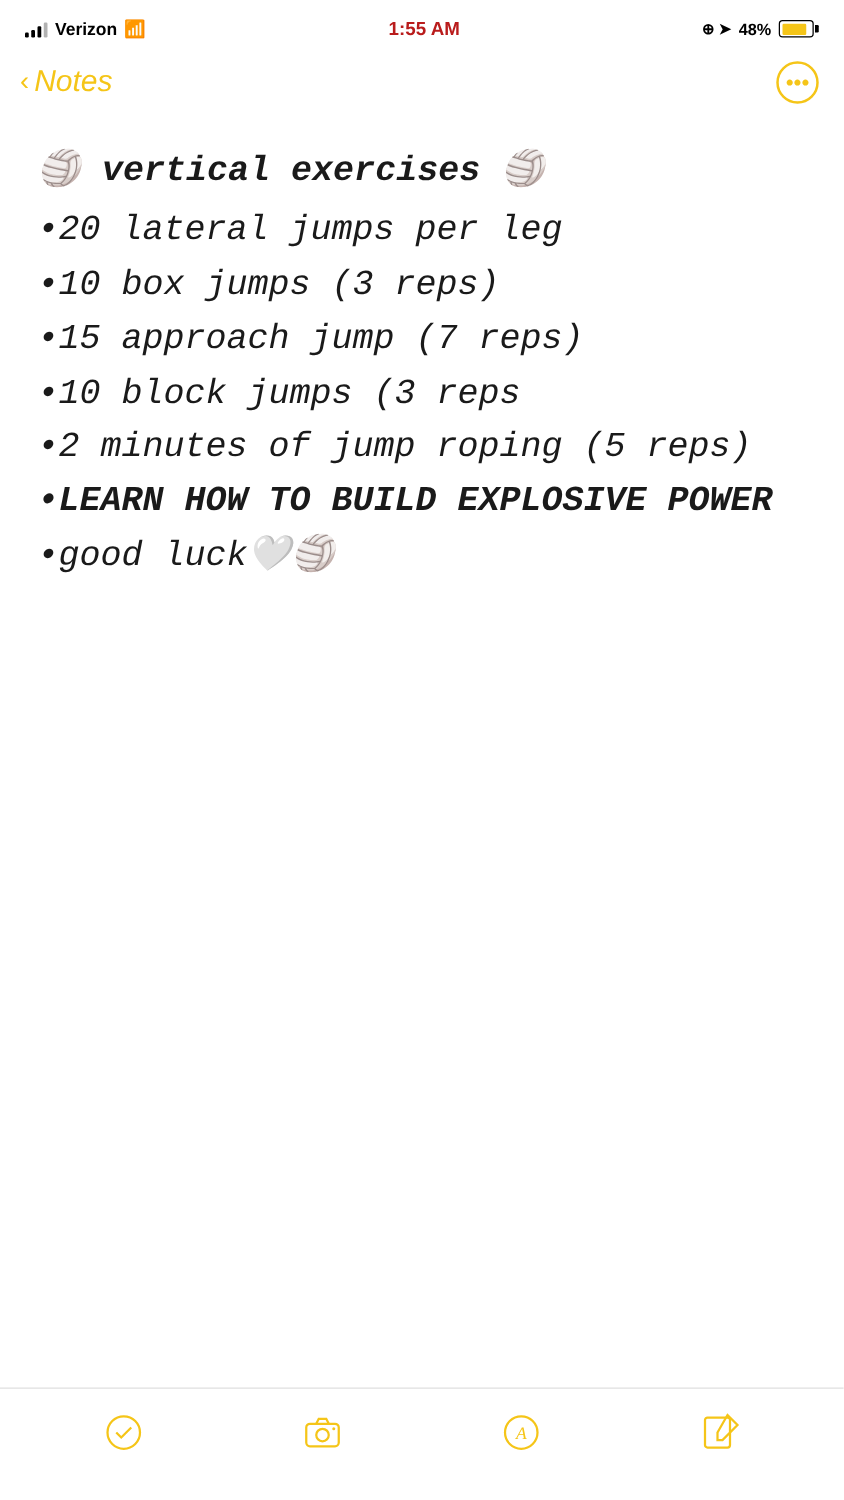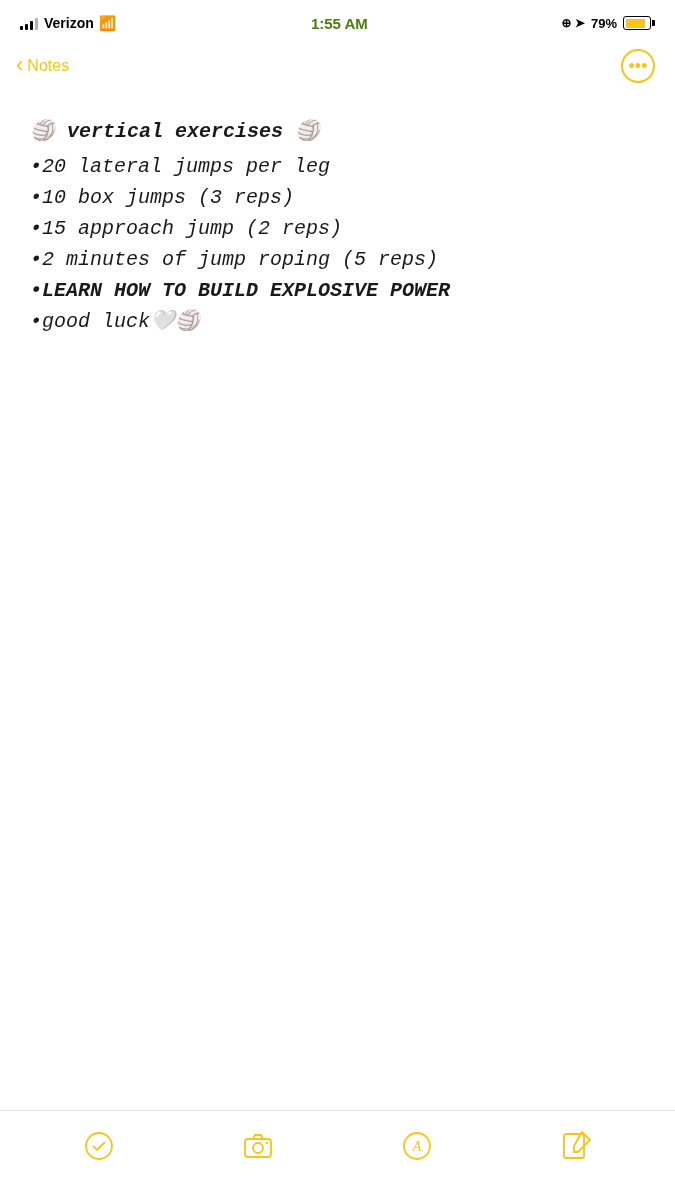--- a/index.html
+++ b/index.html
@@ -54,21 +54,21 @@
     .signal-bar:nth-child(3) { height: 9px; }
     .signal-bar:nth-child(4) { height: 12px; opacity: 0.3; }
 
     .wifi-icon {
       font-size: 14px;
     }
 
     .status-center {
       font-size: 15px;
       font-weight: 600;
-      color: #4d7c0f;
+      color: #b91c1c;
     }
 
     .status-right {
       display: flex;
       align-items: center;
       gap: 6px;
       font-size: 13px;
       font-weight: 600;
       color: #000;
     }
@@ -122,42 +122,43 @@
       cursor: pointer;
     }
 
     .back-chevron {
       font-size: 22px;
       line-height: 1;
       margin-top: -2px;
     }
 
     .back-label {
-      font-size: 16px;
+      font-size: 24px;
       font-weight: 500;
+      font-style: italic;
     }
 
     .more-button {
       width: 34px;
       height: 34px;
       border: 2px solid #f5c518;
       border-radius: 50%;
       display: flex;
       align-items: center;
       justify-content: center;
       color: #f5c518;
       font-size: 18px;
       cursor: pointer;
     }
 
     
     .note-content {
       padding: 20px 30px 20px 30px;
       font-family: 'Courier New', Courier, monospace;
-      font-size: 20px;
+      font-size: 28px;
       line-height: 1.55;
       color: #1a1a1a;
     }
 
     .note-title-line {
       display: flex;
       align-items: center;
       gap: 8px;
       margin-bottom: 4px;
       font-style: italic;
@@ -218,21 +219,21 @@
       <div class="signal-bar"></div>
       <div class="signal-bar"></div>
       <div class="signal-bar"></div>
     </div>
     <span>Verizon</span>
     <span class="wifi-icon">📶</span>
   </div>
   <div class="status-center">1:55 AM</div>
   <div class="status-right">
     <span style="font-size:12px;">⊕ ➤</span>
-    <span>79%</span>
+    <span>48%</span>
     <div class="battery-wrapper">
       <div class="battery-body">
         <div class="battery-fill"></div>
       </div>
       <div class="battery-tip"></div>
     </div>
   </div>
 </div>
 
 <div class="nav-bar">
@@ -244,21 +245,22 @@
     <span>•••</span>
   </div>
 </div>
 
 <div class="note-content">
   <div class="note-title-line">
     <span>🏐  vertical exercises 🏐</span>
   </div>
   <div class="note-line">•20 lateral jumps per leg</div>
   <div class="note-line">•10 box jumps (3 reps)</div>
-  <div class="note-line">•15 approach jump (2 reps)</div>
+  <div class="note-line">•15 approach jump (7 reps)</div>
+  <div class="note-line">•10 block jumps (3 reps</div>
   <div class="note-line">•2 minutes of jump roping (5 reps)</div>
   <div class="note-line-bold">•LEARN HOW TO BUILD EXPLOSIVE POWER</div>
   <div class="note-line">•good luck🤍🏐</div>
 </div>
 
 <div class="bottom-toolbar">
 
   <div class="toolbar-icon icon-circle-check">
     <svg viewBox="0 0 32 32">
       <circle cx="16" cy="16" r="13"></circle>

